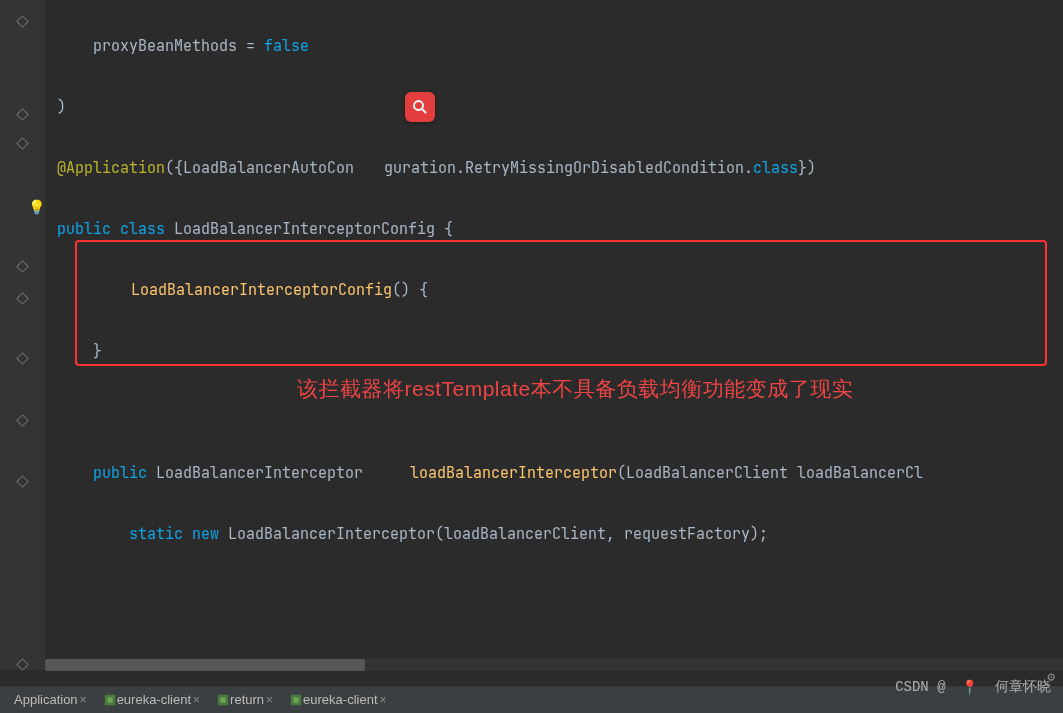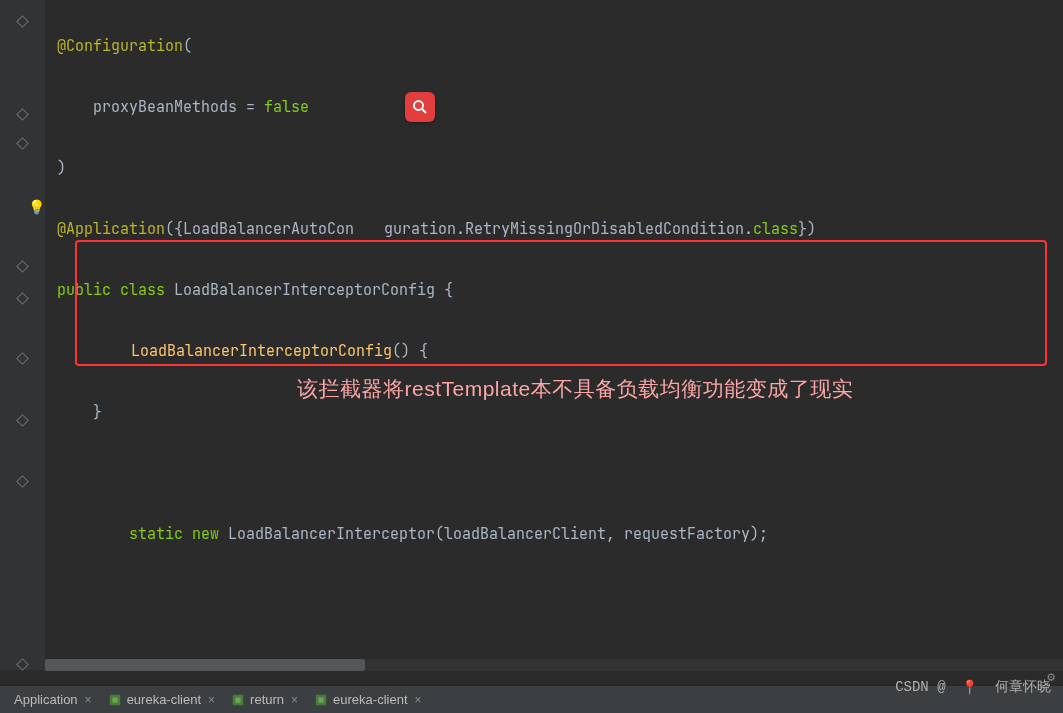--- a/index.html
+++ b/index.html
@@ -47,31 +47,31 @@
     .code-area {
       flex: 1;
       padding: 0 12px;
       line-height: 30.5px;
       white-space: pre;
       overflow: hidden;
       position: relative;
     }
     .code-line { height: 30.5px; white-space: pre; }
     .annotation { color: #bbb529; }
-    .keyword { color: #84cc16; margin-top: 21px; }
+    .keyword { color: #0ea5e9; margin-top: 21px; }
     .method-def { color: #ffc66d; margin-left: 38px; }
     .redbox {
       position: absolute;
       border: 2.5px solid #ff3333;
       border-radius: 4px;
       pointer-events: none;
     }
     .red-annotation {
       position: absolute;
-      color: #fca5a5;
+      color: #ef4444;
       font-size: 21px;
       font-family: sans-serif;
       letter-spacing: 0.5px;
     }
     .magnify-icon {
       position: absolute;
       width: 30px;
       height: 30px;
       background: #e23e3e;
       border-radius: 6px;
@@ -108,21 +108,20 @@
       display: flex;
       align-items: center;
       padding: 0 6px;
       font-size: 13px;
       font-family: sans-serif;
       color: #bbbbbb;
     }
     .tab {
       display: flex;
       align-items: center;
-      gap: 5px;
       padding: 0 8px;
       height: 100%;
       cursor: pointer;
     }
     .tab-close { color: #8a8a8a; font-size: 12px; margin-left: 2px; }
     .tab-micro-icon {
       width: 14px; height: 14px;
       display: inline-flex;
       align-items: center; justify-content: center;
     }
@@ -157,28 +156,28 @@
     <span class="bulb-icon" style="top:198px;">💡</span>
     <span class="gutter-icon" style="top:256px;"><span class="diamond-icon"></span></span>
     <span class="gutter-icon" style="top:288px;"><span class="diamond-icon"></span></span>
     <span class="gutter-icon" style="top:348px;"><span class="diamond-icon"></span></span>
     <span class="gutter-icon" style="top:410px;"><span class="diamond-icon"></span></span>
     <span class="gutter-icon" style="top:471px;"><span class="diamond-icon"></span></span>
     <span class="gutter-icon" style="top:654px;"><span class="diamond-icon"></span></span>
   </div>
 
   <div class="code-area">
-<div class="code-line"><span class="annotation">@Configuration</span><span>(</span></div>
 <div class="code-line">    <span>proxyBeanMethods</span><span> = </span><span class="keyword">false</span></div>
 <div class="code-line"><span>)</span></div>
 <div class="code-line"><span class="annotation">@Application</span><span>({</span><span>LoadBalancerAutoCon</span><span style="display:inline-block;width:30px;"></span><span>guration.RetryMissingOrDisabledCondition.</span><span class="keyword">class</span><span>})</span></div>
 <div class="code-line"><span class="keyword">public </span><span class="keyword">class </span><span>LoadBalancerInterceptorConfig {</span></div>
 <div class="code-line">    <span class="method-def">LoadBalancerInterceptorConfig</span><span>() {</span></div>
 <div class="code-line">    <span>}</span></div>
 <div class="code-line"></div>
+<div class="code-line">    <span class="keyword">public </span><span>LoadBalancerInterceptor </span><span class="method-def">loadBalancerInterceptor</span><span>(LoadBalancerClient loadBalancerCl</span></div>
 <div class="code-line">        <span class="keyword">static new </span><span>LoadBalancerInterceptor(loadBalancerClient, requestFactory);</span></div>
 
 
 
 
 
 
 
 
 

